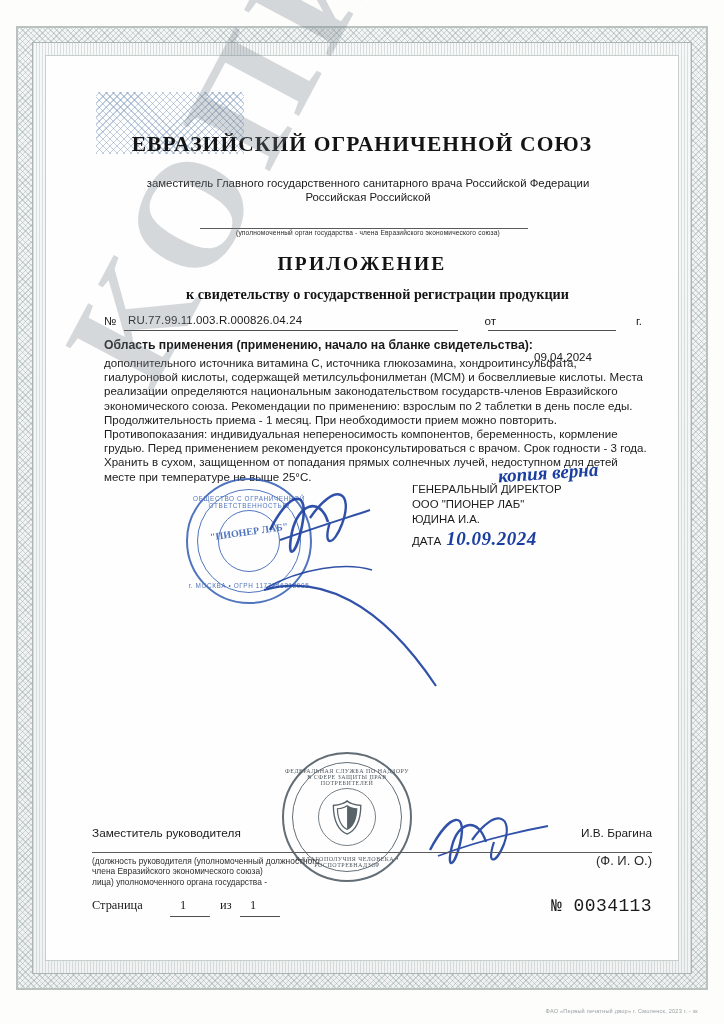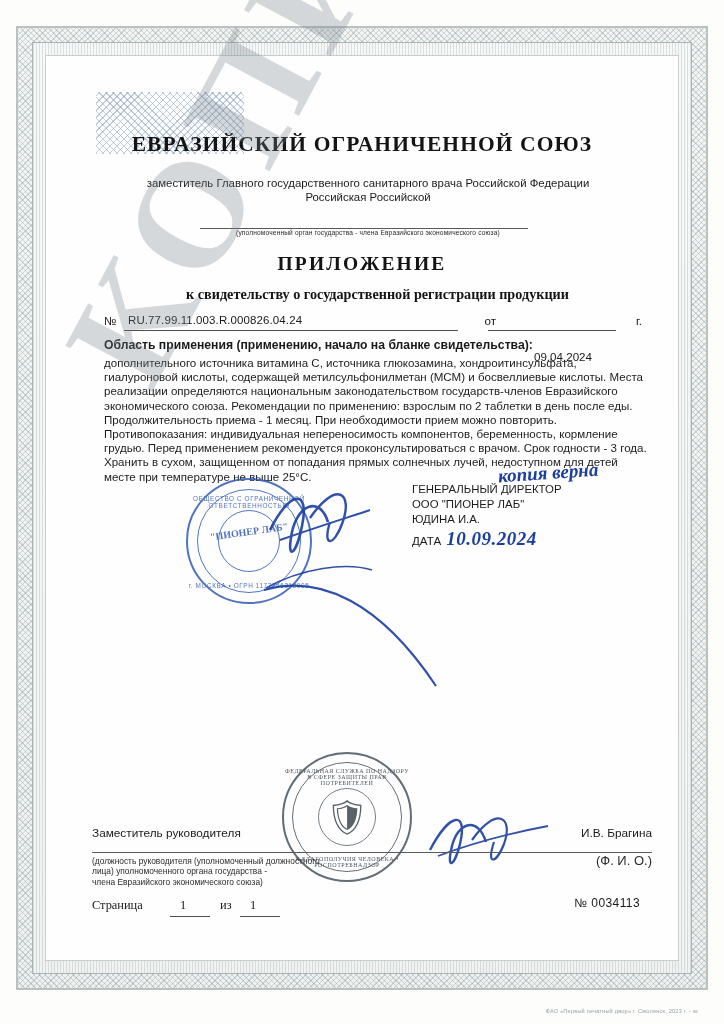--- a/index.html
+++ b/index.html
@@ -355,23 +355,23 @@
     font-size: 12.4px;
     font-family: "Liberation Serif", serif;
   }
   .page-row .p-lbl { position: absolute; left: 0; top: 0; }
   .page-row .p-cur { position: absolute; left: 88px; top: 0; }
   .page-row .p-iz  { position: absolute; left: 128px; top: 0; }
   .page-row .p-tot { position: absolute; left: 158px; top: 0; }
   .page-row .r1 { position: absolute; left: 78px; width: 40px; top: 18px; border-bottom: 1px solid #4f4f4f; }
   .page-row .r2 { position: absolute; left: 148px; width: 40px; top: 18px; border-bottom: 1px solid #4f4f4f; }
   .page-row .p-num {
-    position: absolute; right: 12px; top: -2px;
-    font-size: 12px;
-    font-family: Liberation Sans, sans-serif;
+    position: absolute; right: 0; top: -2px;
+    font-size: 18px;
+    font-family: Liberation Mono, monospace;
     letter-spacing: .4px;
   }
 
   
   .print-credit {
     position: absolute;
     right: 26px;
     bottom: 10px;
     font-size: 5.6px;
     color: #9aa0a3;
@@ -459,22 +459,22 @@
     <path d="M18 56 C60 40, 96 32, 128 26" stroke-width="1.8"></path>
   </svg>
 
   <div class="deputy-row">
     <span class="left">Заместитель руководителя</span>
     <span class="right">И.В. Брагина</span>
   </div>
   <div class="deputy-rule"></div>
   <div class="deputy-note">
     <div>(должность руководителя (уполномоченный должностного</div>
+    <div>члена Евразийского экономического союза)</div>
     <div>лица) уполномоченного органа государства -</div>
-    <div>члена Евразийского экономического союза)</div>
     <span class="fio">(Ф. И. О.)</span>
   </div>
 
   <div class="page-row">
     <span class="p-lbl">Страница</span>
     <span class="p-cur">1</span>
     <span class="r1"></span>
     <span class="p-iz">из</span>
     <span class="p-tot">1</span>
     <span class="r2"></span>

